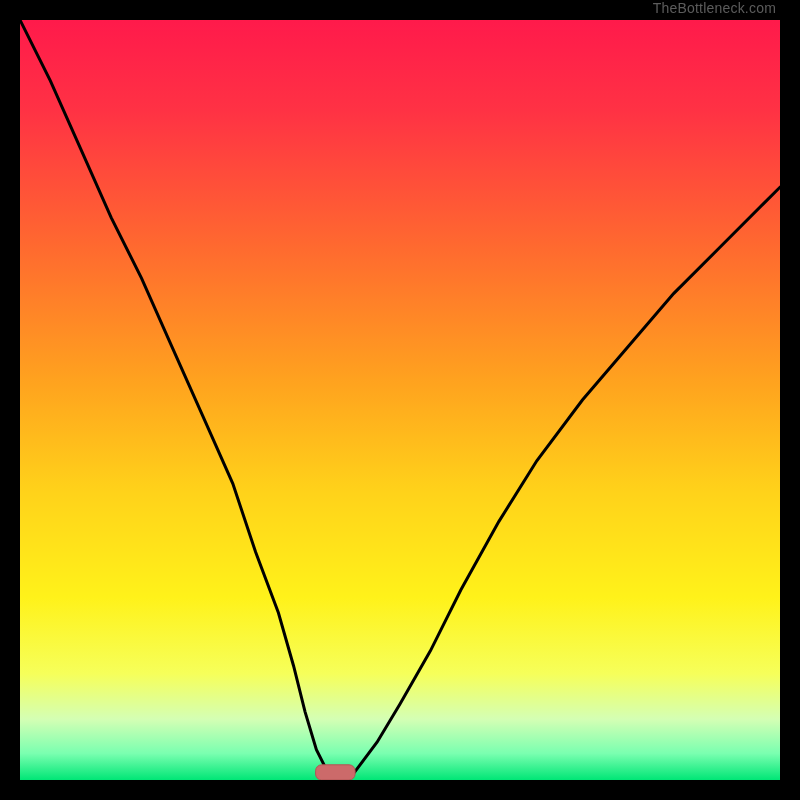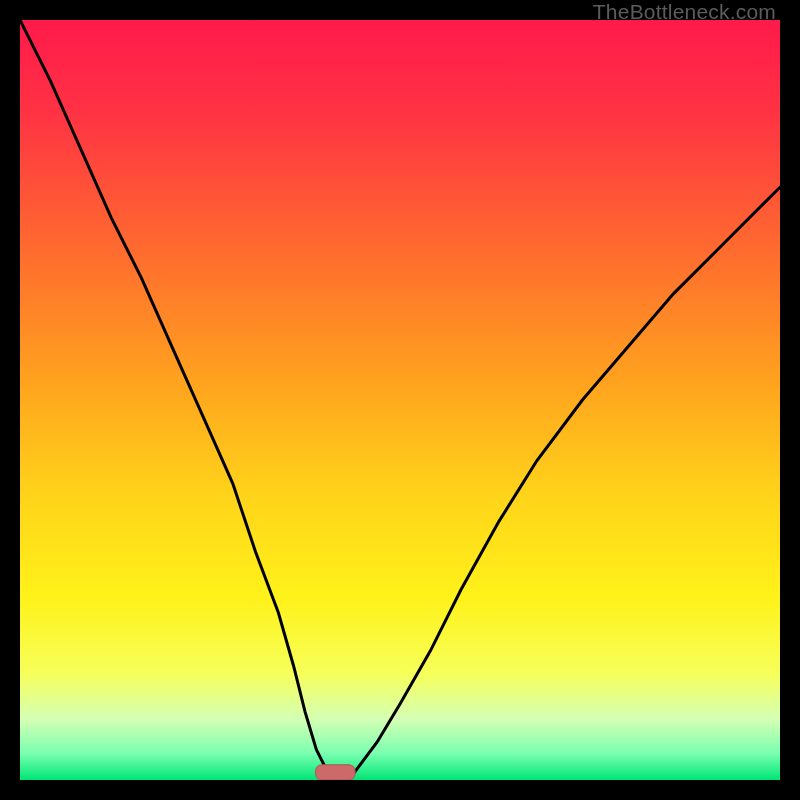--- a/index.html
+++ b/index.html
@@ -24,21 +24,21 @@
     left: 0;
     top: 0;
     width: 760px;
     height: 760px;
   }
   .watermark {
     position: absolute;
     top: 0px;
     right: 24px;
     color: #5c5c5c;
-    font-size: 21px;
+    font-size: 14px;
     letter-spacing: 0.2px;
     font-weight: 500;
   }
   svg { display: block; }
 </style>
 </head>
 <body>
 
 <div class="frame">
   <svg class="plot" viewBox="0 0 760 760">

